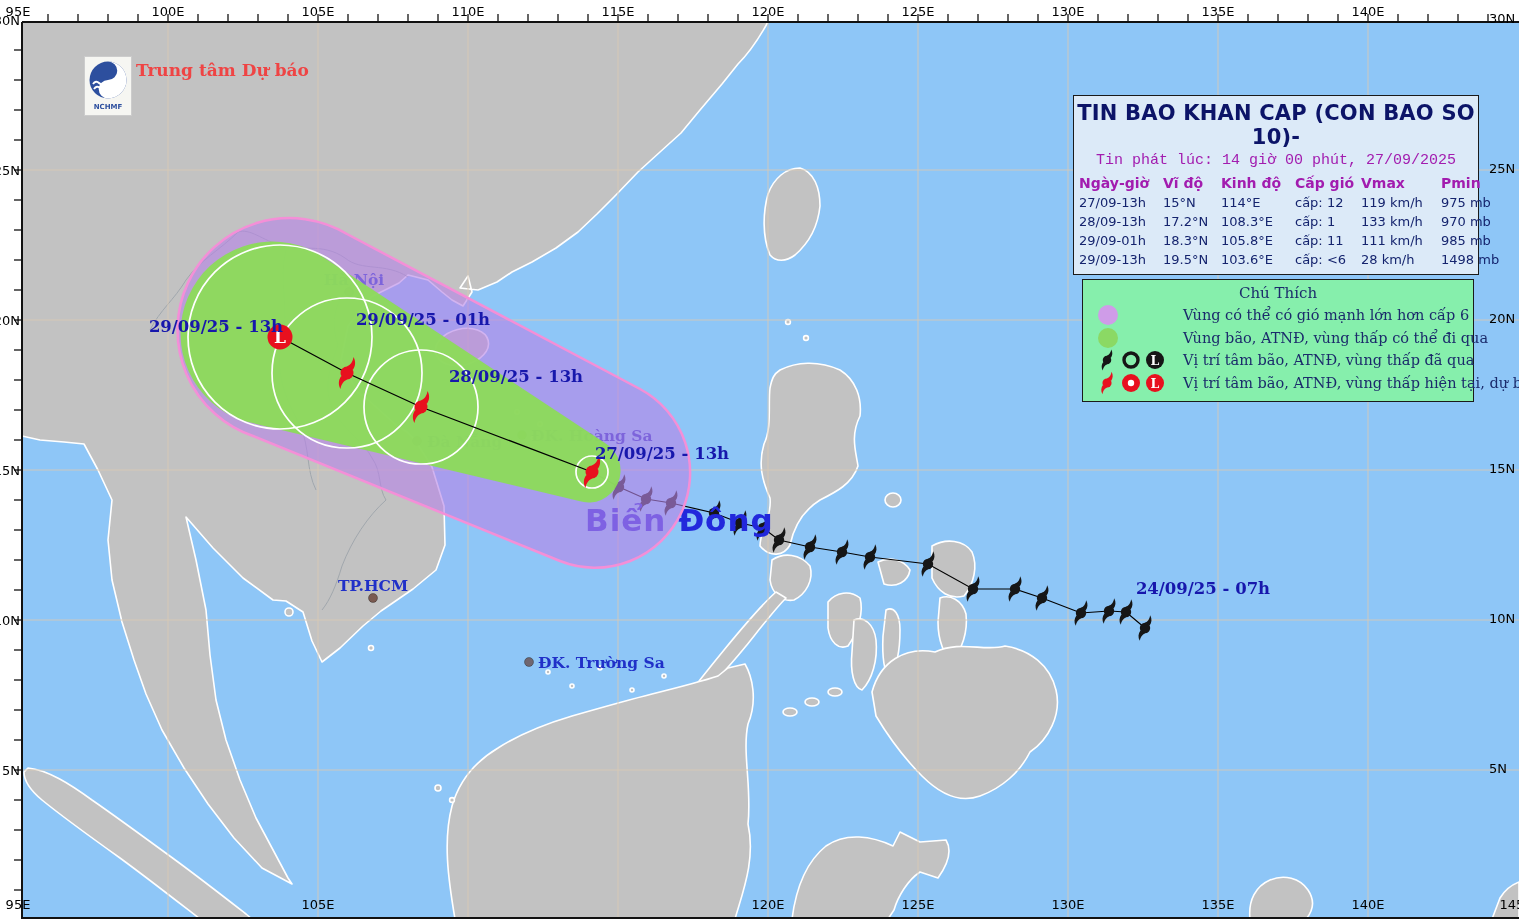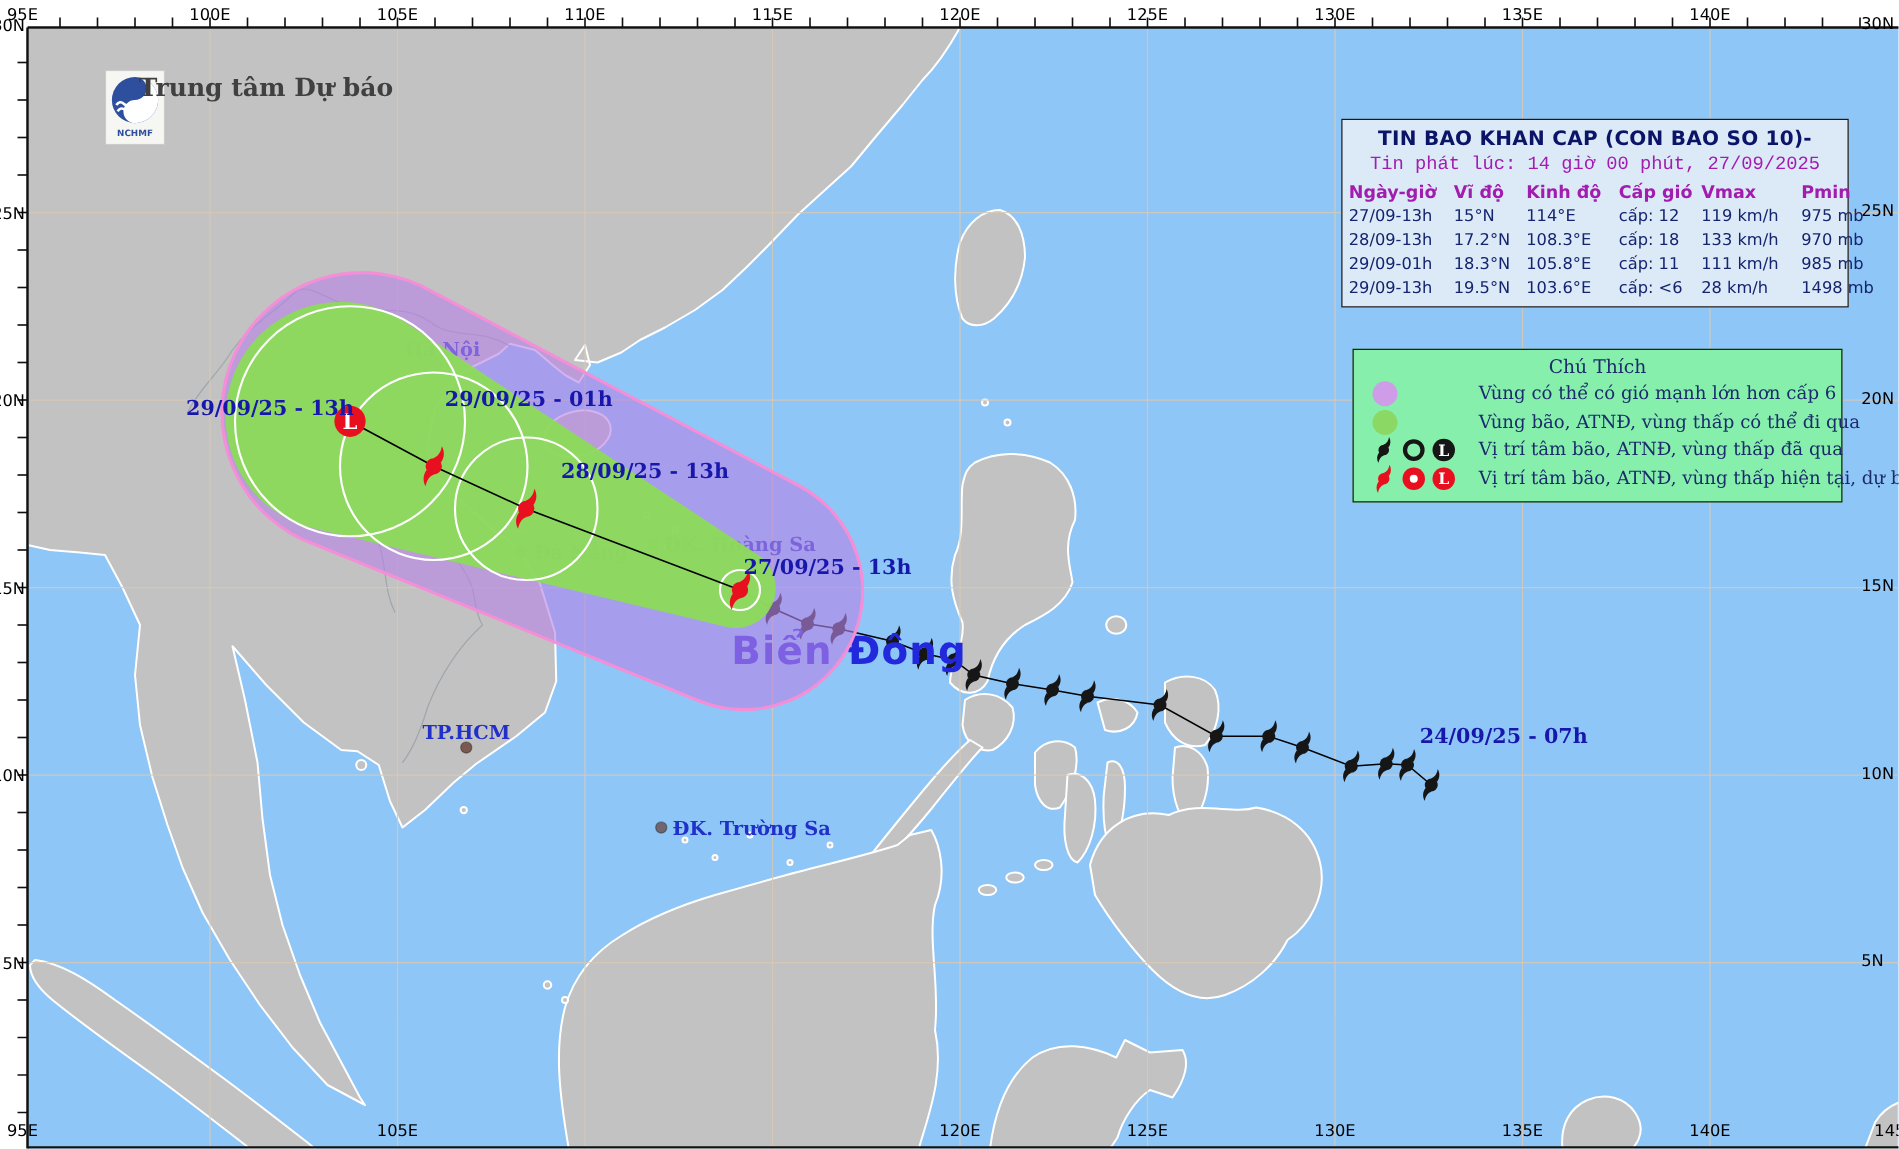--- a/index.html
+++ b/index.html
@@ -1,26 +1,26 @@
 <!DOCTYPE html>
 <html><head>
 <meta charset="utf-8">
 <style>
   html,body{margin:0;padding:0;background:#ffffff;}
   #app{position:relative;width:1519px;height:919px;background:#ffffff;overflow:hidden;
        font-family:"DejaVu Sans","Liberation Sans",sans-serif;}
   #map-svg{position:absolute;left:0;top:0;}
   .overlay{position:absolute;}
   
-  #agency-text{left:111px;top:58px;color:#404040;font-weight:bold;
-               font-family:"DejaVu Serif","Liberation Serif",serif;font-size:20px;line-height:24px;}
+  #agency-text{left:136px;top:58px;color:#ef4444;font-weight:bold;
+               font-family:"DejaVu Serif","Liberation Serif",serif;font-size:17px;line-height:24px;}
   
   #info-box{left:1073px;top:95px;width:404px;background:#dceaf8;border:1px solid #1a1a1a;
             color:#15246e;padding:5px 0 7px 0;}
-  #info-box .ib-title{font-size:16px;font-weight:bold;color:#0c1468;text-align:center;letter-spacing:.2px;}
+  #info-box .ib-title{font-size:21px;font-weight:bold;color:#0c1468;text-align:center;letter-spacing:.2px;}
   #info-box .ib-sub{font-size:15px;text-align:center;margin-top:3px;color:#a21caf;font-family:Liberation Mono, monospace;}
   .storm-grid{display:grid;grid-template-columns:82px 56px 72px 64px 78px 48px;
               padding:0 5px;column-gap:2px;}
   .storm-grid div{white-space:nowrap;overflow:visible;}
   .sg-head{font-weight:bold;font-size:14px;color:#a21caf;margin-top:6px;}
   .sg-row{font-size:13px;margin-top:4px;}
   
   #legend-box{left:1082px;top:279px;width:390px;background:#86efac;border:1px solid #1a1a1a;
               padding:4px 0 7px 0;color:#1b2b6b;font-family:"DejaVu Serif","Liberation Serif",serif;}
   #legend-box .lg-title{text-align:center;font-size:15px;margin-bottom:2px;}
@@ -348,21 +348,21 @@
           <div>15°N</div>
           <div>114°E</div>
           <div>cấp: 12</div>
           <div>119 km/h</div>
           <div>975 mb</div>
         </div>
         <div class="storm-grid sg-row">
           <div>28/09-13h</div>
           <div>17.2°N</div>
           <div>108.3°E</div>
-          <div>cấp: 18</div>
+          <div>cấp: 1</div>
           <div>133 km/h</div>
           <div>970 mb</div>
         </div>
         <div class="storm-grid sg-row">
           <div>29/09-01h</div>
           <div>18.3°N</div>
           <div>105.8°E</div>
           <div>cấp: 11</div>
           <div>111 km/h</div>
           <div>985 mb</div>

